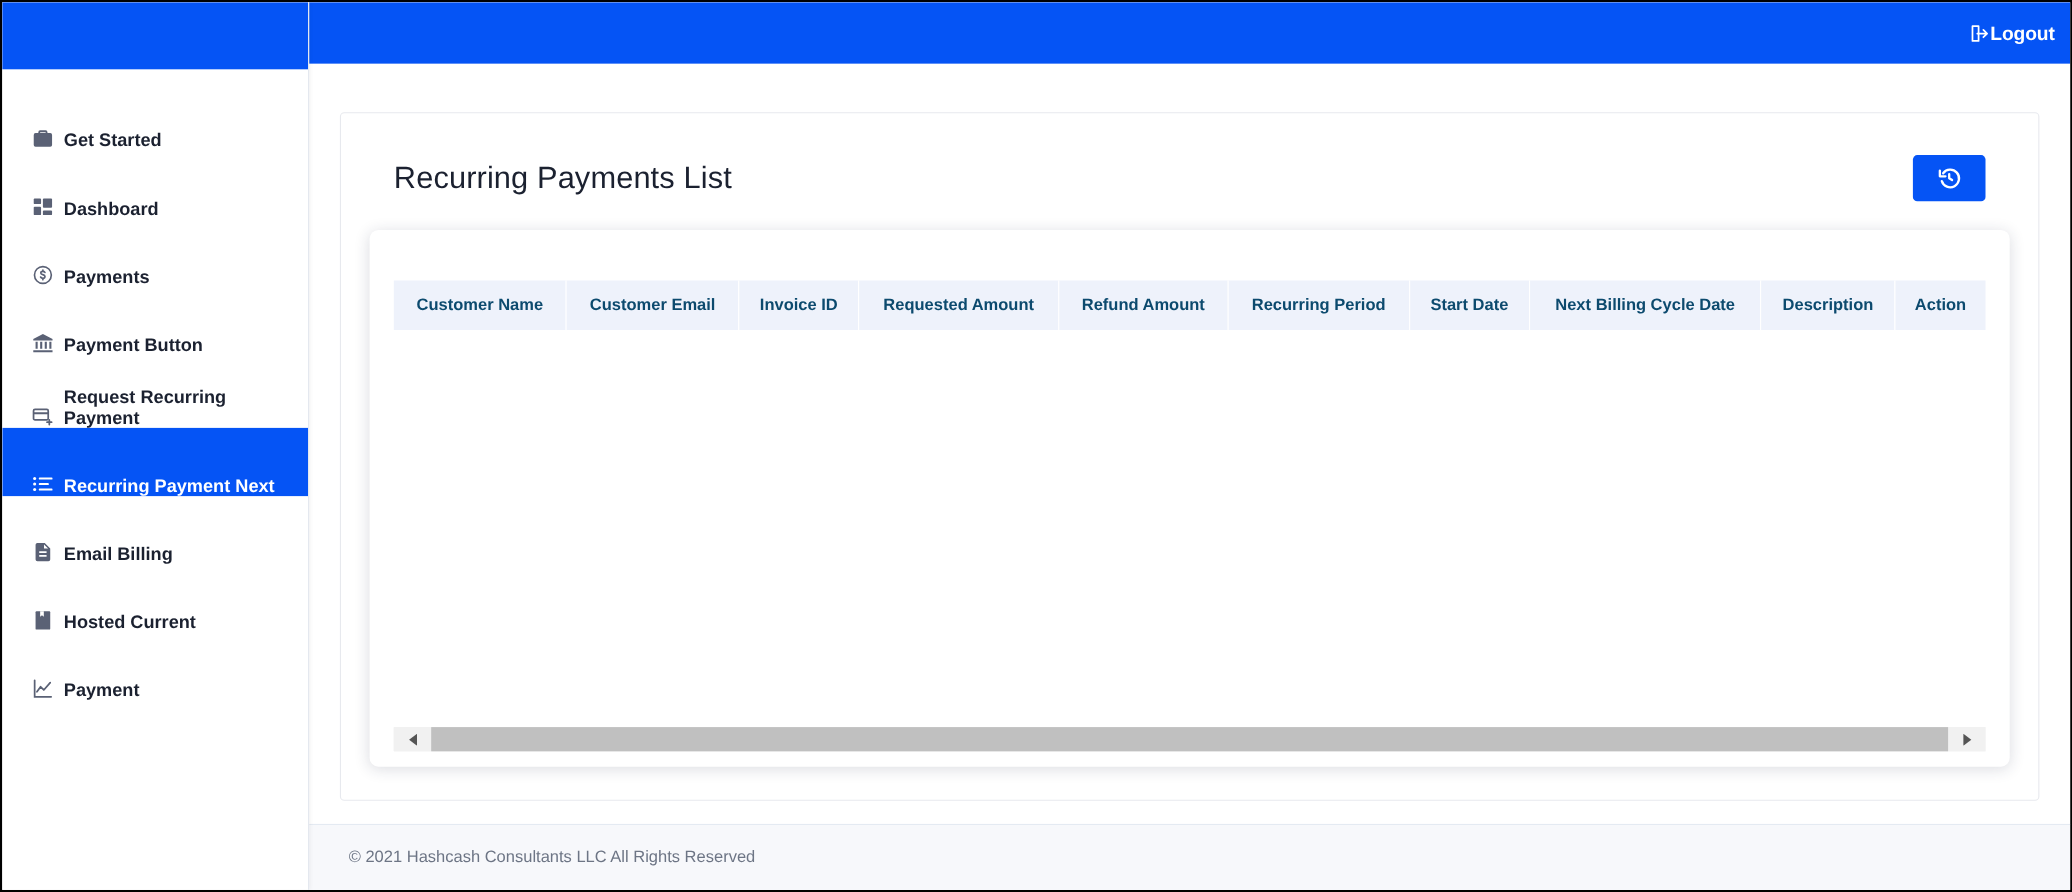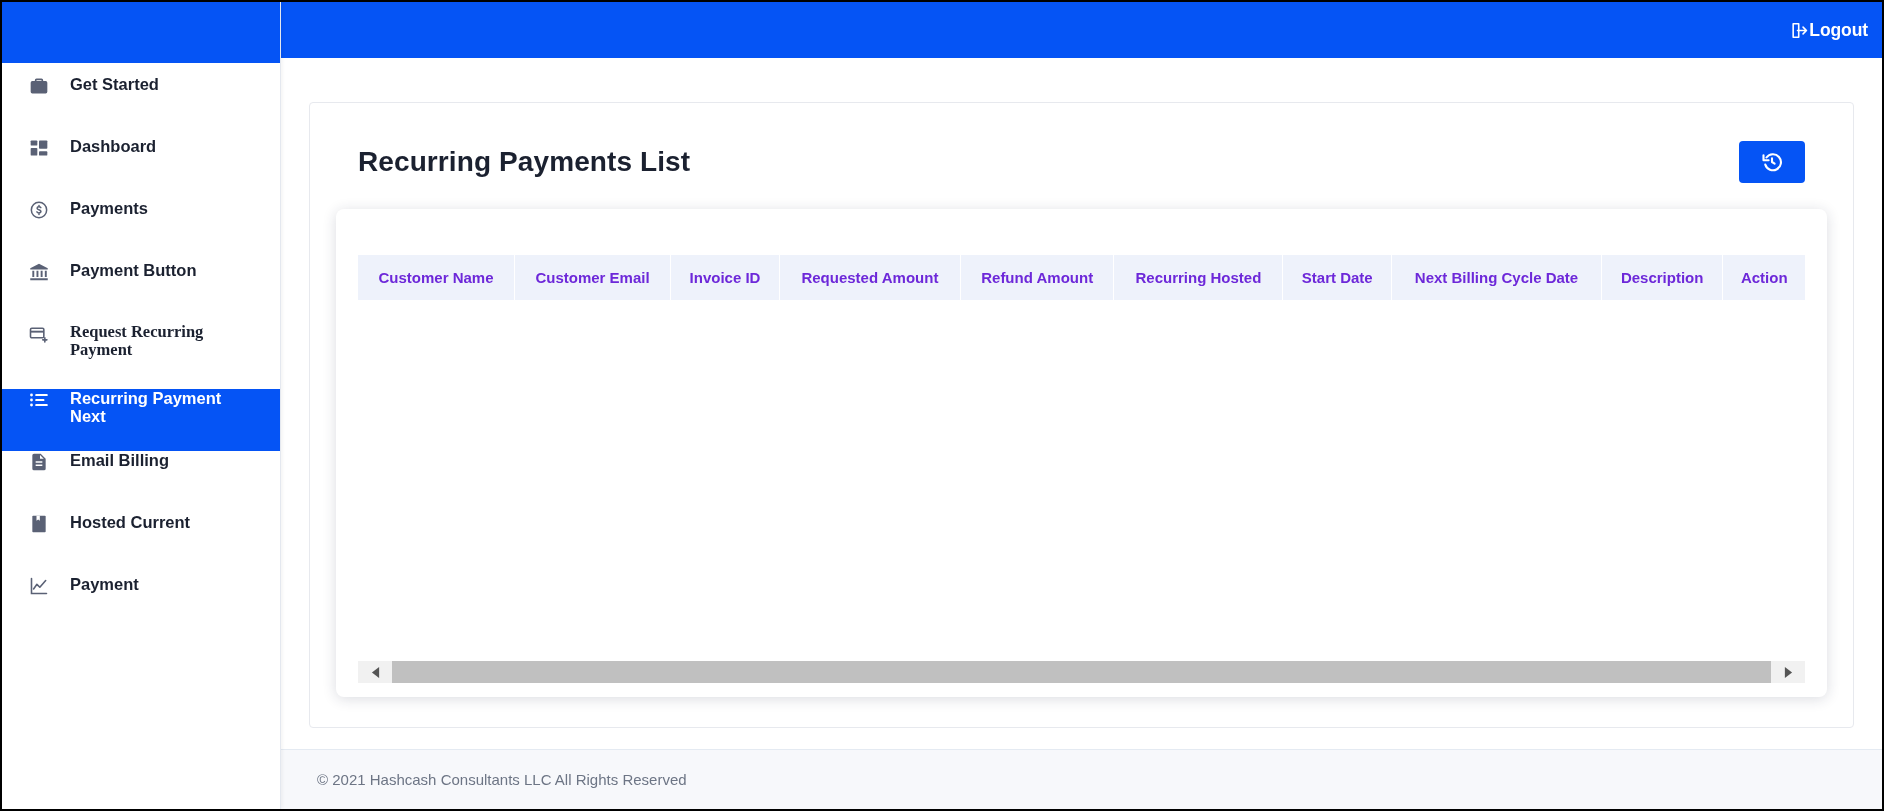--- a/index.html
+++ b/index.html
@@ -36,42 +36,42 @@
     min-height: 61px;
     background: #0554f5;
   }
   .sidebar-nav {
     flex: 1;
     padding-top: 12px;
     overflow: hidden;
   }
   .nav-item {
     display: flex;
-    align-items: flex-start;
-    gap: 20px;
+    align-items: flex-end;
+    gap: 8px;
     height: 62px;
     padding: 0 22px 0 26px;
     cursor: pointer;
     color: #1b2130;
     font-size: 16.5px;
     font-weight: bold;
     line-height: 1.12;
   }
   .nav-item .nav-ico {
     width: 22px; min-width: 22px; height: 22px;
     display: flex; align-items: center; justify-content: center;
     color: #5a6175;
   }
   .nav-item .nav-ico svg { width: 20px; height: 20px; display: block; }
   .nav-item.active {
     background: #0554f5;
     color: #ffffff;
   }
   .nav-item.active .nav-ico { color: #ffffff; }
-  .nav-item.two-line { height: 66px; font-family: Liberation Serif, serif; }
+  .nav-item.two-line { height: 66px; }
   .nav-label { white-space: pre-line; }
 
   
   .right-pane {
     flex: 1;
     height: 100%;
     display: flex;
     flex-direction: column;
     background: #ffffff;
     min-width: 0;
@@ -118,21 +118,21 @@
   .card-head {
     display: flex;
     align-items: center;
     justify-content: space-between;
     padding: 0 22px 0 22px;
     height: 66px;
     min-height: 66px;
   }
   .page-title {
     font-size: 28px;
-    font-weight: bold;
+    font-weight: normal;
     color: #1b2130;
     letter-spacing: 0.1px;
   }
   .refresh-btn {
     width: 66px; height: 42px;
     background: #0554f5;
     border: none;
     border-radius: 4px;
     display: flex;
     align-items: center;
@@ -190,21 +190,21 @@
     flex-direction: column;
     min-height: 0;
   }
   table.data-table {
     width: 100%;
     border-collapse: collapse;
     table-layout: auto;
   }
   table.data-table thead th {
     background: #eef2fb;
-    color: #6d28d9;
+    color: #0c4a6e;
     font-size: 15px;
     font-weight: bold;
     padding: 14px 14px;
     text-align: center;
     white-space: nowrap;
     border-right: 1px solid #ffffff;
   }
   table.data-table thead th:last-child { border-right: none; }
   .table-body-empty {
     flex: 1;
@@ -404,21 +404,21 @@
 
           <div class="table-wrap">
             <table class="data-table">
               <thead>
                 <tr>
                   <th>Customer Name</th>
                   <th>Customer Email</th>
                   <th>Invoice ID</th>
                   <th>Requested Amount</th>
                   <th>Refund Amount</th>
-                  <th>Recurring Hosted</th>
+                  <th>Recurring Period</th>
                   <th>Start Date</th>
                   <th>Next Billing Cycle Date</th>
                   <th>Description</th>
                   <th>Action</th>
                 </tr>
               </thead>
               <tbody></tbody>
             </table>
             <div class="table-body-empty"></div>
           </div>

